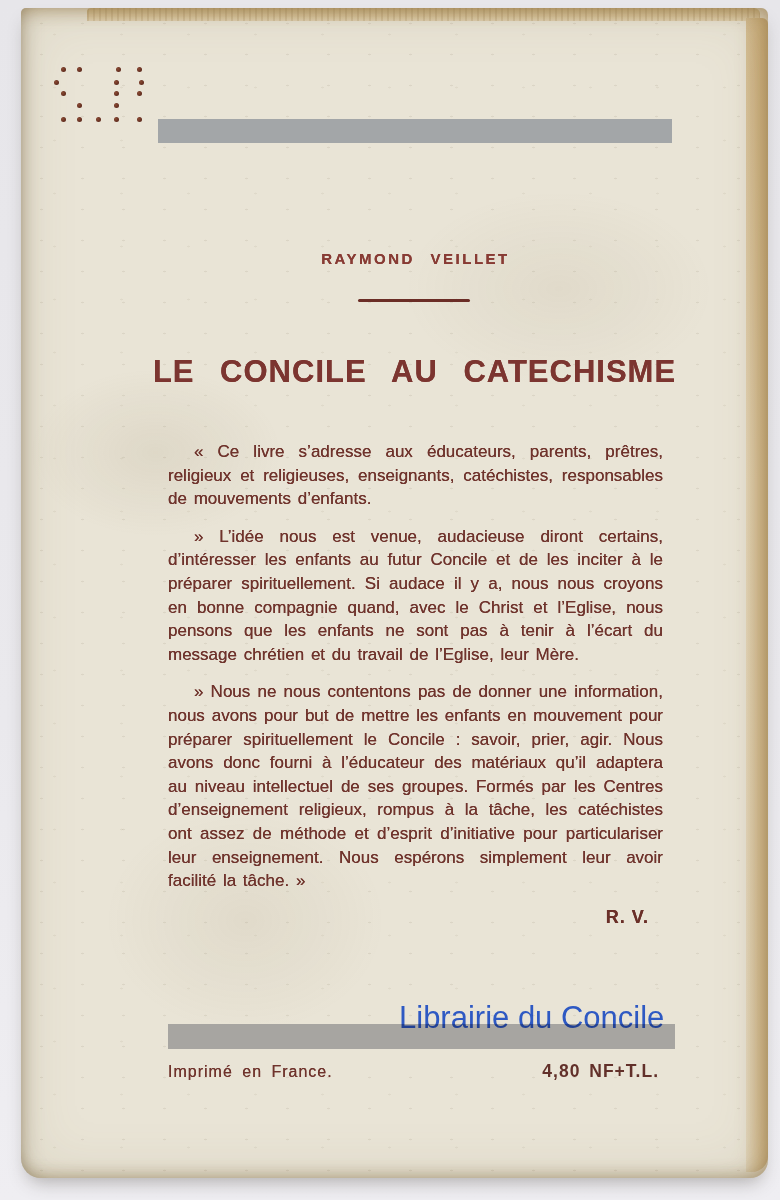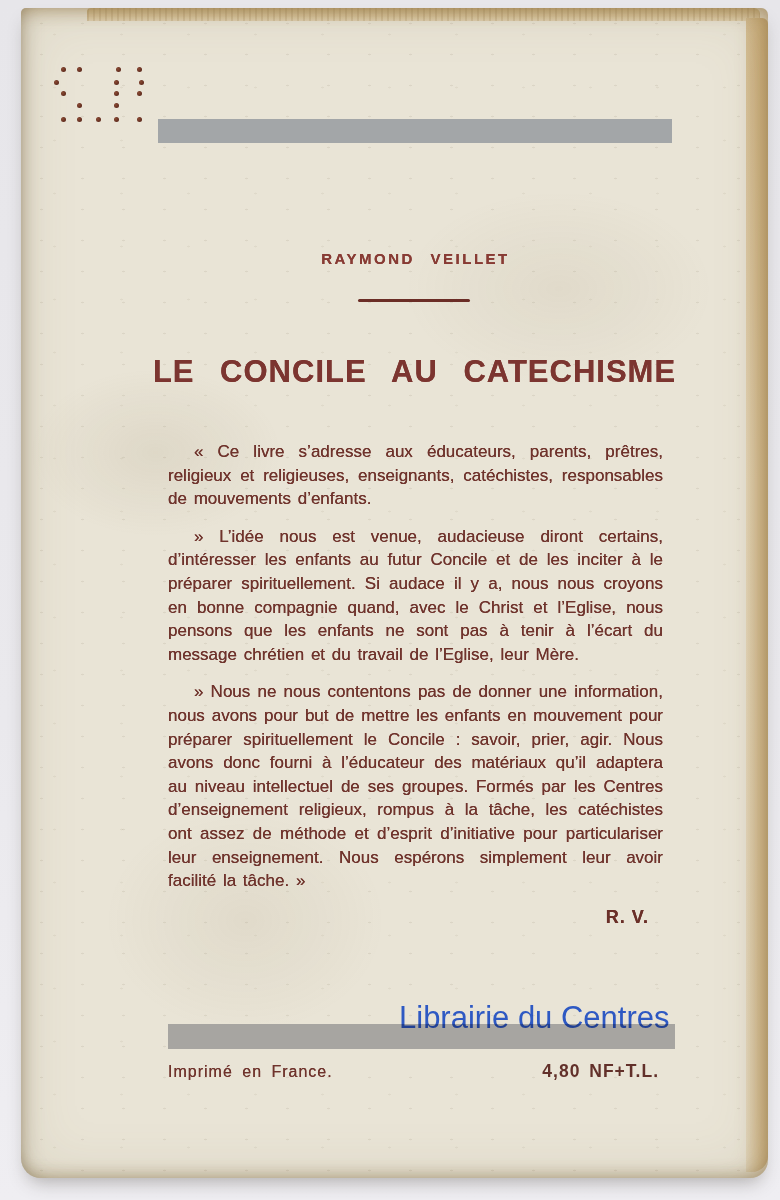--- a/index.html
+++ b/index.html
@@ -150,14 +150,14 @@
 
     <div class="bar bar-bottom"></div>
 
     <div class="imprint-row">
       <span class="imprint ink">Imprimé en France.</span>
       <span class="price">4,80 NF+T.L.</span>
     </div>
 
   </div>
 
-  <div class="watermark">Librairie du Centres</div>
+  <div class="watermark">Librairie du Concile</div>
 </div>
 
 </body></html>

